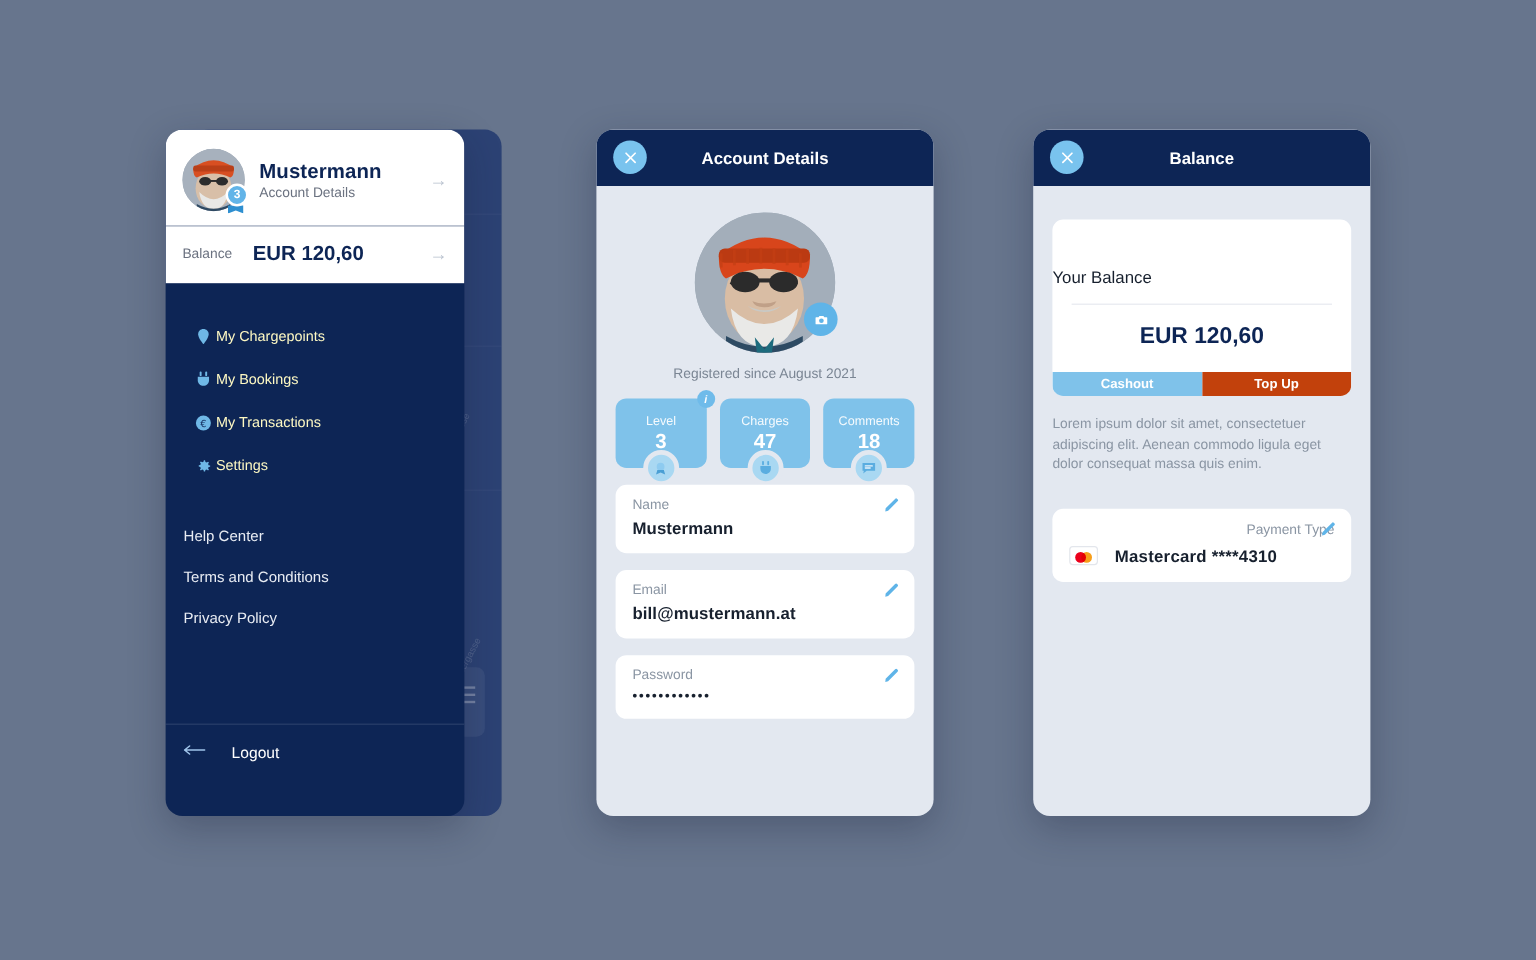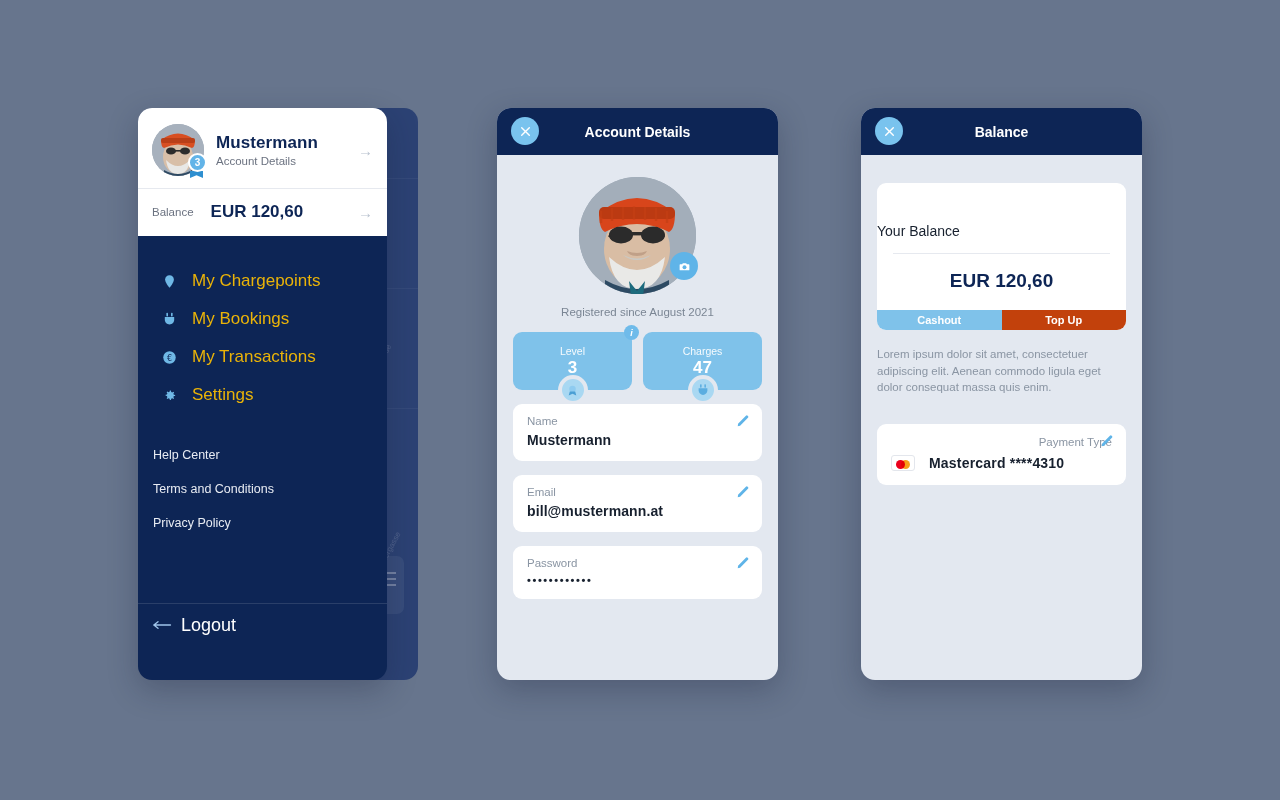--- a/index.html
+++ b/index.html
@@ -44,28 +44,28 @@
   .arrow-r { color: #b9c2cf; font-size: 15px; padding-left: 6px; }
   .p1-div { height: 1px; background: #e6e9ef; }
   .p1-bal { background: #fff; display: flex; align-items: center; padding: 13px 14px 14px 14px; }
   .p1-bal-lbl { font-size: 11.5px; color: #6b7280; }
   .p1-bal-val { font-size: 17px; font-weight: bold; color: #0d2555; margin-left: 17px; flex: 1; }
 
   .p1-nav { padding-top: 26px; }
   .navitem { display: flex; align-items: center; padding: 9px 0 9px 22px; cursor: pointer; }
   .navicon { width: 18px; height: 18px; flex: 0 0 18px; display: flex;
              align-items: center; justify-content: center; }
-  .navlabel { color: #eab308; font-size: 17px; margin-left: 14px; }
+  .navlabel { color: #fef9c3; font-size: 12px; margin-left: 2px; }
   .p1-links { padding-top: 24px; }
   .linkitem { color: #e8ecf3; font-size: 12.5px; padding: 10px 0 10px 15px; cursor: pointer; }
   .p1-footdiv { position: absolute; left: 0; right: 0; bottom: 76px; height: 1px;
                 background: rgba(255,255,255,.12); }
   .p1-logout { position: absolute; left: 0; bottom: 44px; display: flex; align-items: center;
                padding-left: 15px; cursor: pointer; }
-  .p1-logout .lbl { color: #fff; font-size: 18px; margin-left: 8px; }
+  .p1-logout .lbl { color: #fff; font-size: 13px; margin-left: 20px; }
 
   
   .p2 { left: 497px; top: 108px; width: 281px; height: 572px; background: #e3e8f0; }
   .bar { background: #0d2555; height: 47px; display: flex; align-items: center;
          position: relative; }
   .bar-title { flex: 1; text-align: center; color: #fff; font-size: 14px; font-weight: bold; }
   .close-btn { position: absolute; left: 14px; top: 9px; width: 28px; height: 28px;
                border-radius: 50%; background: #79c3ee; display: flex;
                align-items: center; justify-content: center; cursor: pointer; }
 
@@ -308,20 +308,30 @@
           <div class="stat-val">47</div>
           <div class="stat-badge">
             <svg viewBox="0 0 24 24" width="14" height="14">
               <rect x="7" y="2" width="2.6" height="6" rx="1.2" fill="#5aade0"></rect>
               <rect x="14.4" y="2" width="2.6" height="6" rx="1.2" fill="#5aade0"></rect>
               <path d="M4.5 9h15v4c0 4.2-3.4 7.5-7.5 7.5S4.5 17.2 4.5 13V9z" fill="#5aade0"></path>
             </svg>
           </div>
         </div>
 
+        <div class="stat">
+          <div class="stat-lbl">Comments</div>
+          <div class="stat-val">18</div>
+          <div class="stat-badge">
+            <svg viewBox="0 0 24 24" width="14" height="14">
+              <path d="M3 5h18v11H9l-5 4 1-4H3z" fill="#5aade0"></path>
+              <path d="M7 9h10M7 12h7" stroke="#e8f4fc" stroke-width="1.8" stroke-linecap="round"></path>
+            </svg>
+          </div>
+        </div>
       </div>
 
       <div class="field">
         <div class="field-lbl">Name</div>
         <div class="field-val">Mustermann</div>
         <span class="pencil">
           <svg viewBox="0 0 24 24" width="14" height="14">
               <path d="M3 21l4-1L20.5 6.5a2 2 0 000-3l-.5-.5a2 2 0 00-3 0L3.5 16.5z" fill="#5fb4e8"></path>
             </svg>
         </span>

